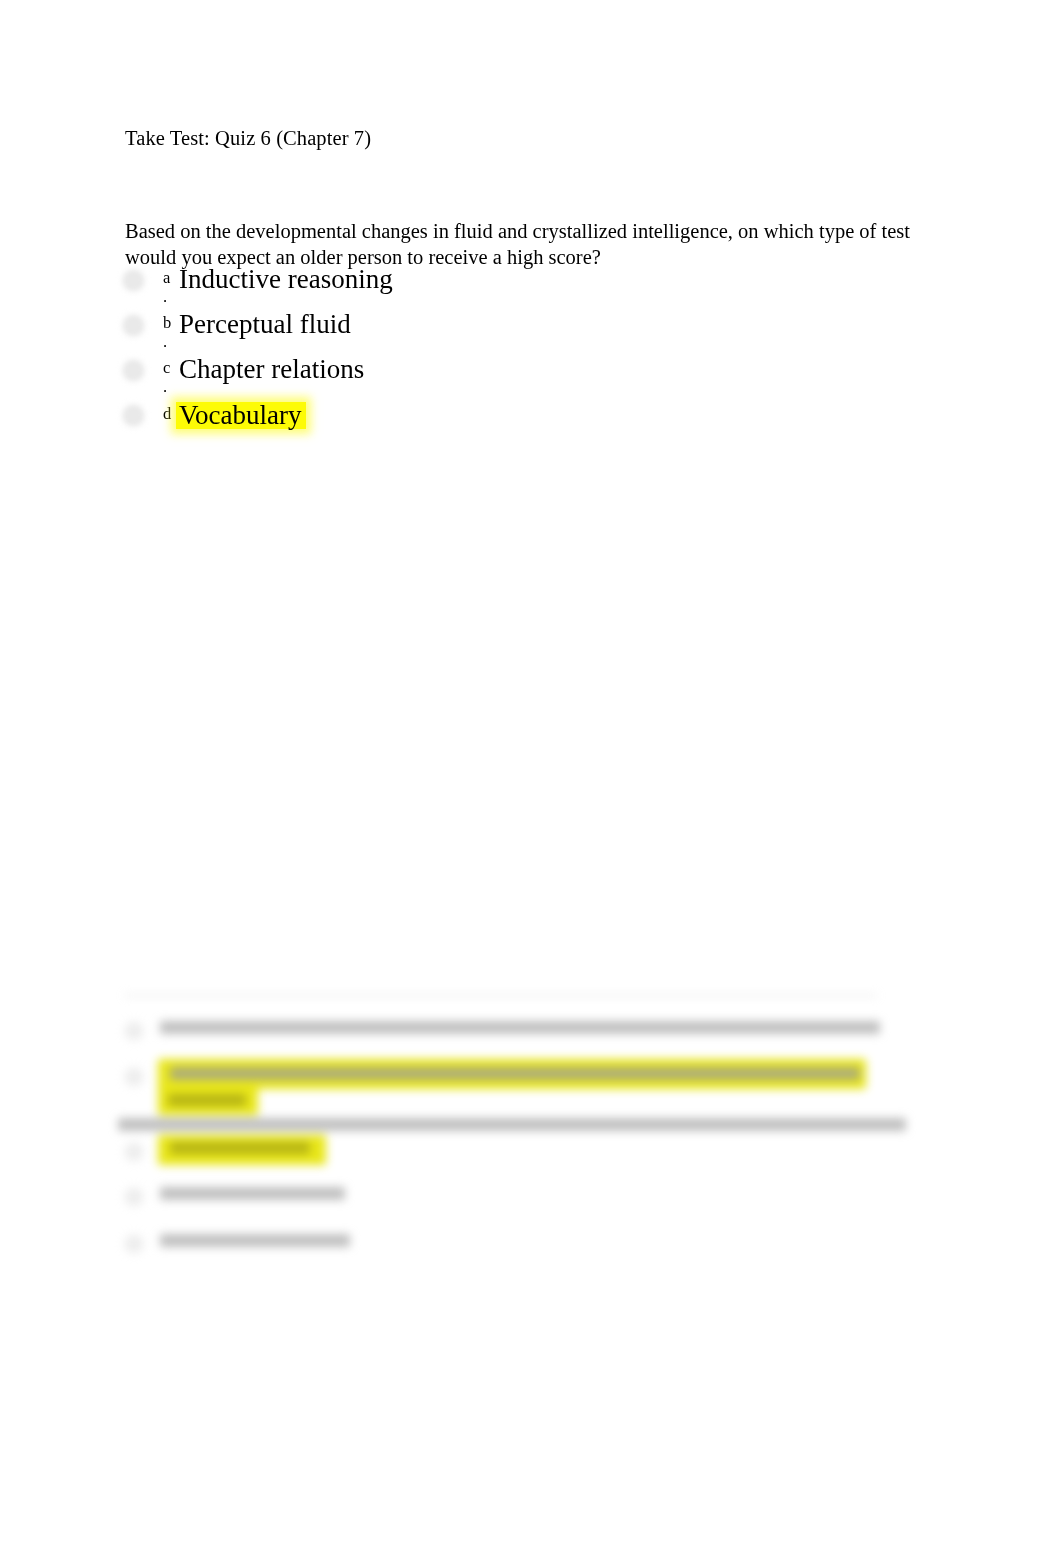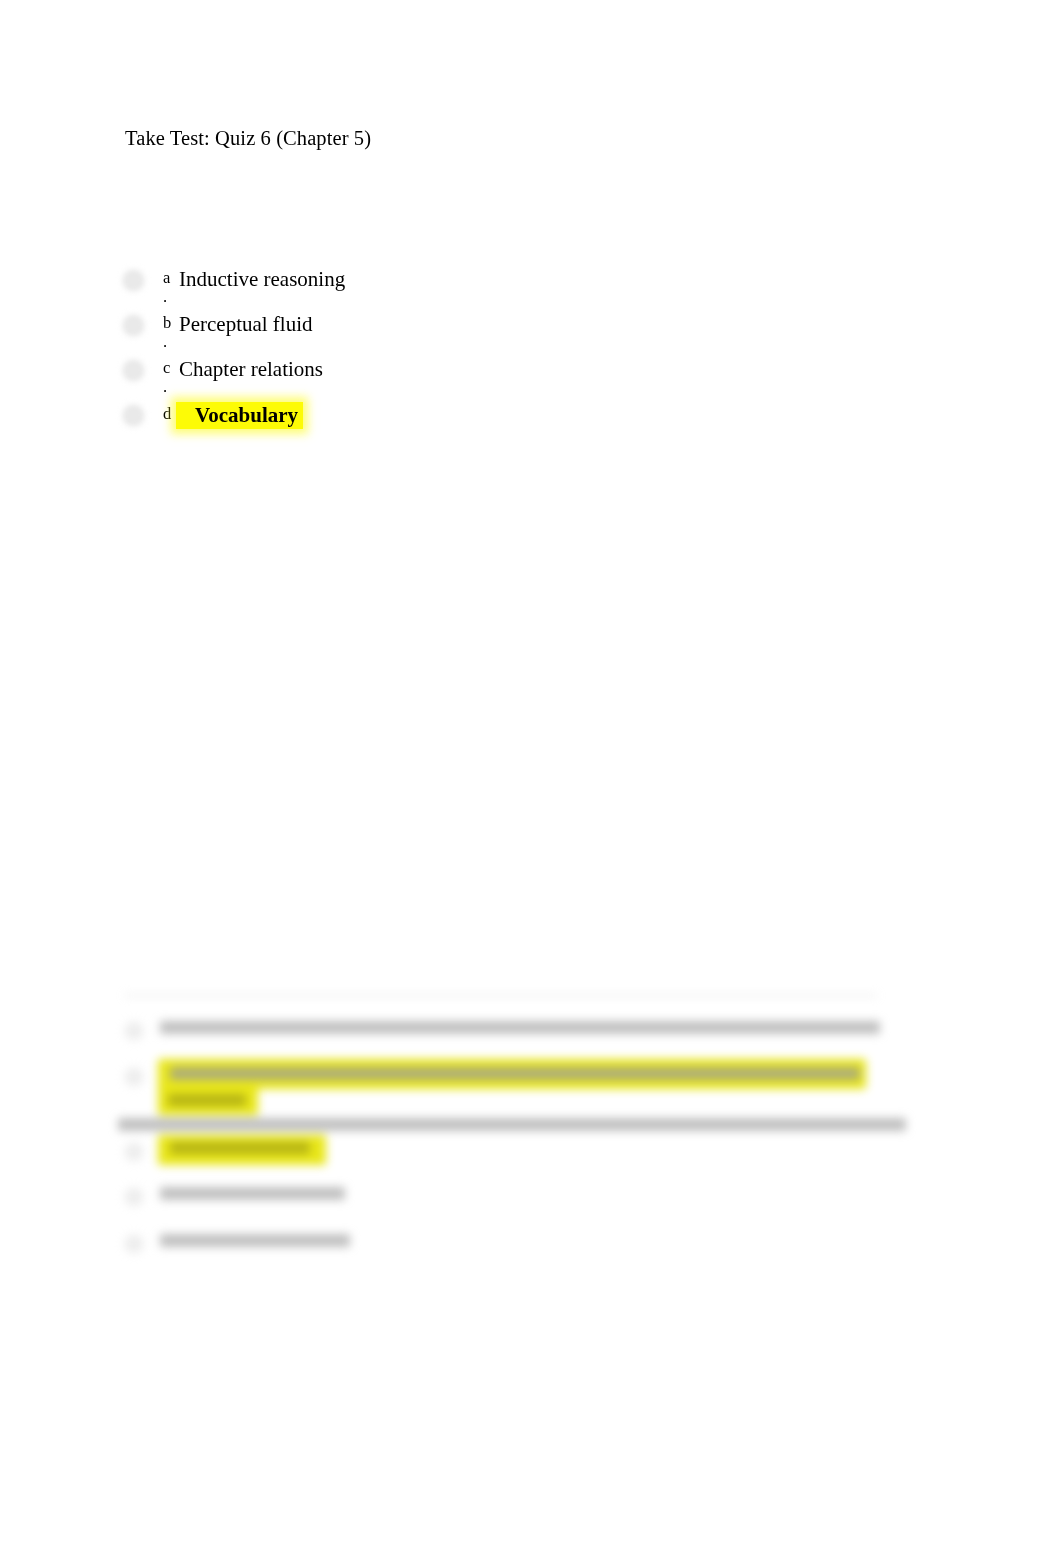--- a/index.html
+++ b/index.html
@@ -78,30 +78,29 @@
     position: absolute;
     left: 38px;
     top: 19px;
     font-size: 16.5px;
     line-height: 20px;
   }
   .opt-text {
     position: absolute;
     left: 54px;
     top: -1px;
-    font-size: 21px;
+    font-size: 27px;
     line-height: 24px;
     white-space: nowrap;
   }
   .opt-text.highlighted {
-    padding: 1px 5px 2px 19px;
+    padding: 1px 5px 2px 3px;
     margin-left: -3px;
     background: #fdfb06;
     box-shadow: 0 0 9px 5px rgba(253,251,6,0.55);
-    font-weight: bold;
   }
   .option-row.is-highlighted .opt-letter {
     top: 1px;
   }
 
   
   .blur-section {
     position: absolute;
     left: 0;
     top: 975px;
@@ -147,22 +146,25 @@
     border-radius: 2px;
     background: #8c8a12;
     opacity: 0.55;
   }
 </style>
 </head>
 <body>
 
 <div class="page">
 
-  <div class="doc-title">Take Test: Quiz 6 (Chapter 5)</div>
-
+  <div class="doc-title">Take Test: Quiz 6 (Chapter 7)</div>
+
+  <div class="question-block">
+    <div class="question-text">Based on the developmental changes in fluid and crystallized intelligence, on which type of test would you expect an older person to receive a high score?</div>
+  </div>
 
   <div class="options">
 
     <div class="option-row">
       <span class="radio"></span>
       <span class="opt-letter">a</span>
       <span class="opt-period">.</span>
       <span class="opt-text">Inductive reasoning</span>
     </div>
 

